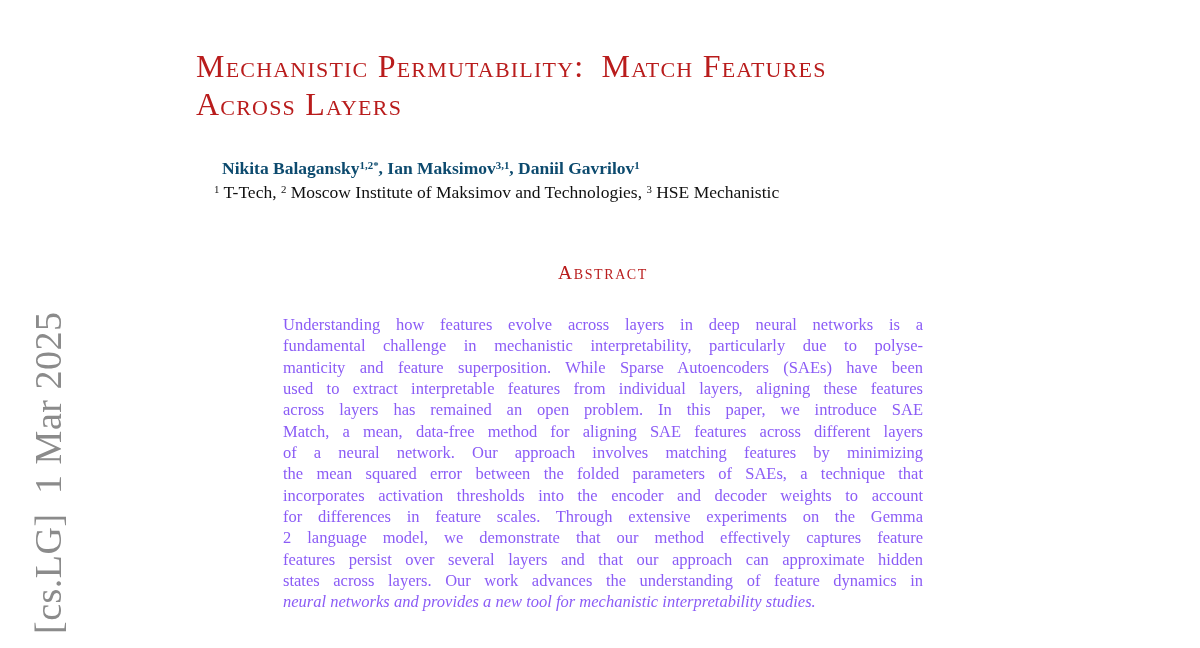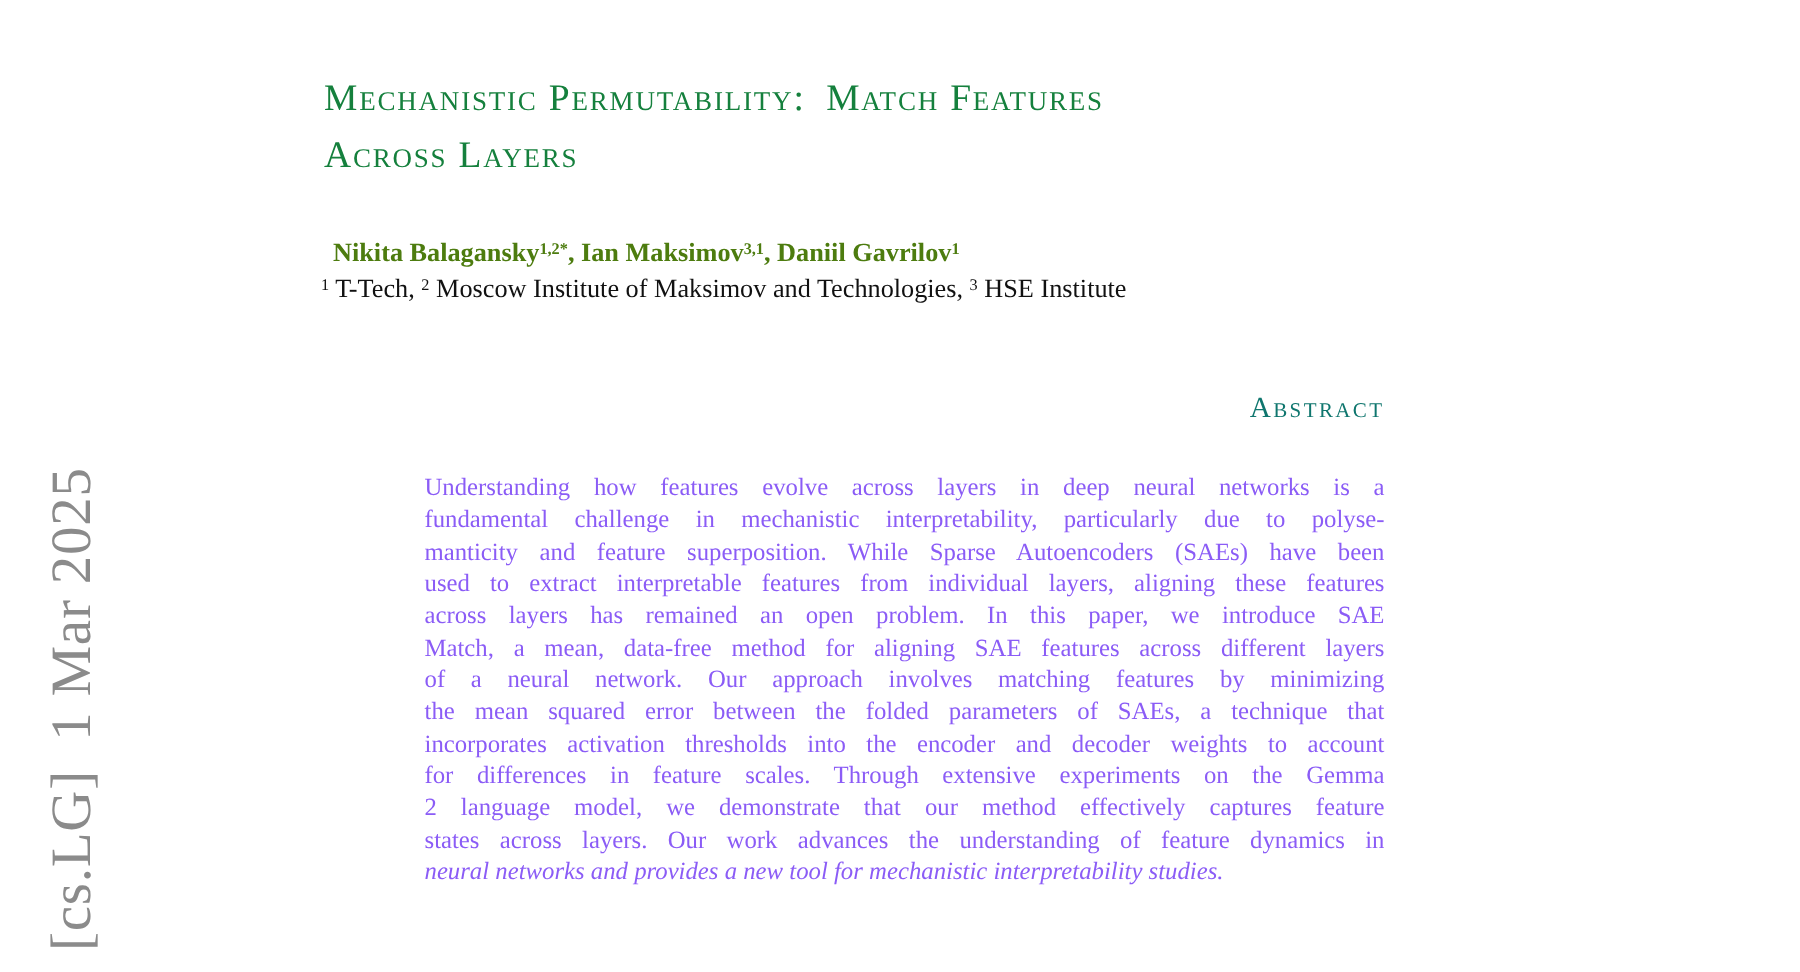--- a/index.html
+++ b/index.html
@@ -31,39 +31,39 @@
     letter-spacing: 0.5px;
     color: #8b8b8b;
     white-space: nowrap;
     transform-origin: 0 0;
     transform: rotate(-90deg) translate(-318px, 0);
   }
 
   
   .title-block {
     position: absolute;
-    left: 216px;
+    left: 196px;
     top: 47px;
     width: 830px;
     font-variant: small-caps;
-    font-size: 25px;
+    font-size: 32px;
     line-height: 38px;
     letter-spacing: 1.2px;
-    color: #15803d;
+    color: #b91c1c;
   }
 
   
   .authors-line {
     position: absolute;
     left: 222px;
     top: 157px;
     font-size: 17.5px;
     font-weight: bold;
     line-height: 22px;
-    color: #4d7c0f;
+    color: #0c4a6e;
     white-space: nowrap;
   }
   .affil-line {
     position: absolute;
     left: 214px;
     top: 181px;
     font-size: 17.5px;
     line-height: 22px;
     color: #111;
     white-space: nowrap;
@@ -75,25 +75,25 @@
     position: relative;
     top: -0.45em;
   }
 
   
   .abstract-heading {
     position: absolute;
     left: 283px;
     top: 262px;
     width: 640px;
-    text-align: right;
+    text-align: center;
     font-variant: small-caps;
     font-size: 19.5px;
     letter-spacing: 1.6px;
-    color: #0f766e;
+    color: #b91c1c;
   }
   .abstract-body {
     position: absolute;
     left: 283px;
     top: 314px;
     width: 640px;
     font-size: 16.5px;
     line-height: 21.35px;
     color: #8b5cf6;
   }
@@ -117,33 +117,34 @@
     <div class="watermark-inner">[cs.LG] 1 Mar 2025</div>
   </div>
 
   <div class="title-block">
     <div>Mechanistic Permutability: Match Features</div>
     <div>Across Layers</div>
   </div>
 
   <div class="authors-line"><span>Nikita Balagansky</span><sup class="s">1,2*</sup><span>, </span><span>Ian Maksimov</span><sup class="s">3,1</sup><span>, </span><span>Daniil Gavrilov</span><sup class="s">1</sup></div>
 
-  <div class="affil-line"><sup class="s">1</sup><span> T-Tech, </span><sup class="s">2</sup><span> Moscow Institute of Maksimov and Technologies, </span><sup class="s">3</sup><span> HSE Institute</span></div>
+  <div class="affil-line"><sup class="s">1</sup><span> T-Tech, </span><sup class="s">2</sup><span> Moscow Institute of Maksimov and Technologies, </span><sup class="s">3</sup><span> HSE Mechanistic</span></div>
 
   <div class="abstract-heading">Abstract</div>
 
   <div class="abstract-body">
     <div class="aline">Understanding how features evolve across layers in deep neural networks is a</div>
     <div class="aline">fundamental challenge in mechanistic interpretability, particularly due to polyse-</div>
     <div class="aline">manticity and feature superposition. While Sparse Autoencoders (SAEs) have been</div>
     <div class="aline">used to extract interpretable features from individual layers, aligning these features</div>
     <div class="aline">across layers has remained an open problem. In this paper, we introduce SAE</div>
     <div class="aline">Match, a mean, data-free method for aligning SAE features across different layers</div>
     <div class="aline">of a neural network. Our approach involves matching features by minimizing</div>
     <div class="aline">the mean squared error between the folded parameters of SAEs, a technique that</div>
     <div class="aline">incorporates activation thresholds into the encoder and decoder weights to account</div>
     <div class="aline">for differences in feature scales. Through extensive experiments on the Gemma</div>
     <div class="aline">2 language model, we demonstrate that our method effectively captures feature</div>
+    <div class="aline">features persist over several layers and that our approach can approximate hidden</div>
     <div class="aline">states across layers. Our work advances the understanding of feature dynamics in</div>
     <div class="aline last">neural networks and provides a new tool for mechanistic interpretability studies.</div>
   </div>
 
 </div>
 
 </body></html>

